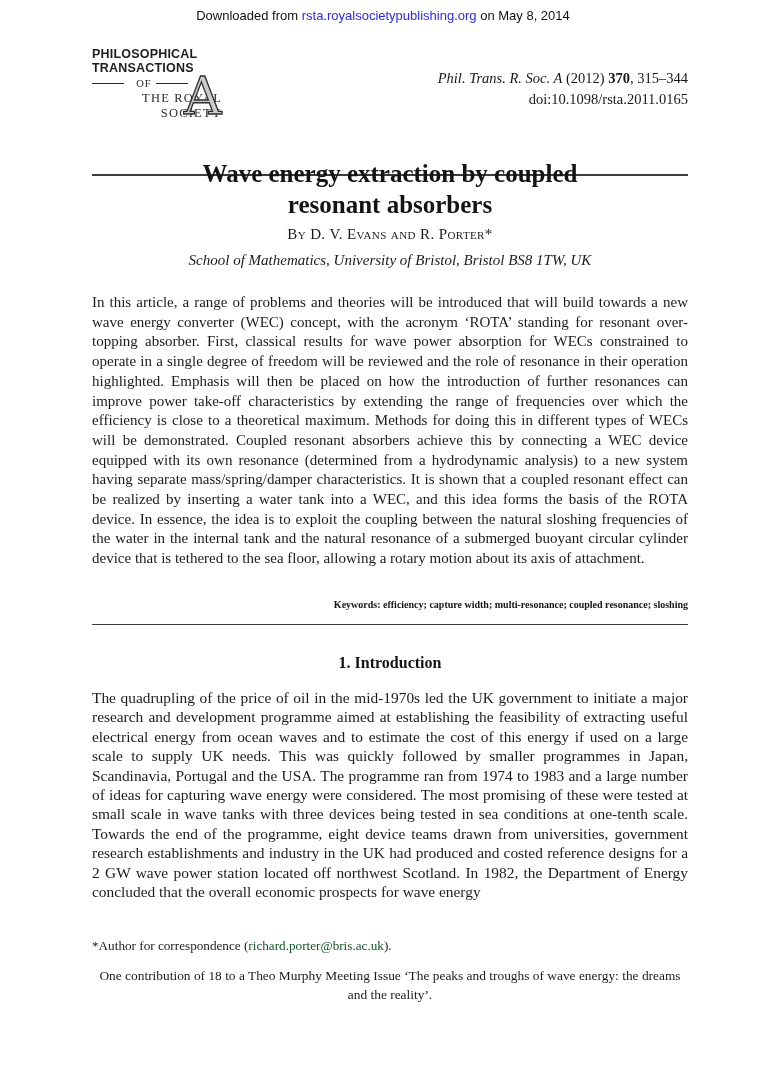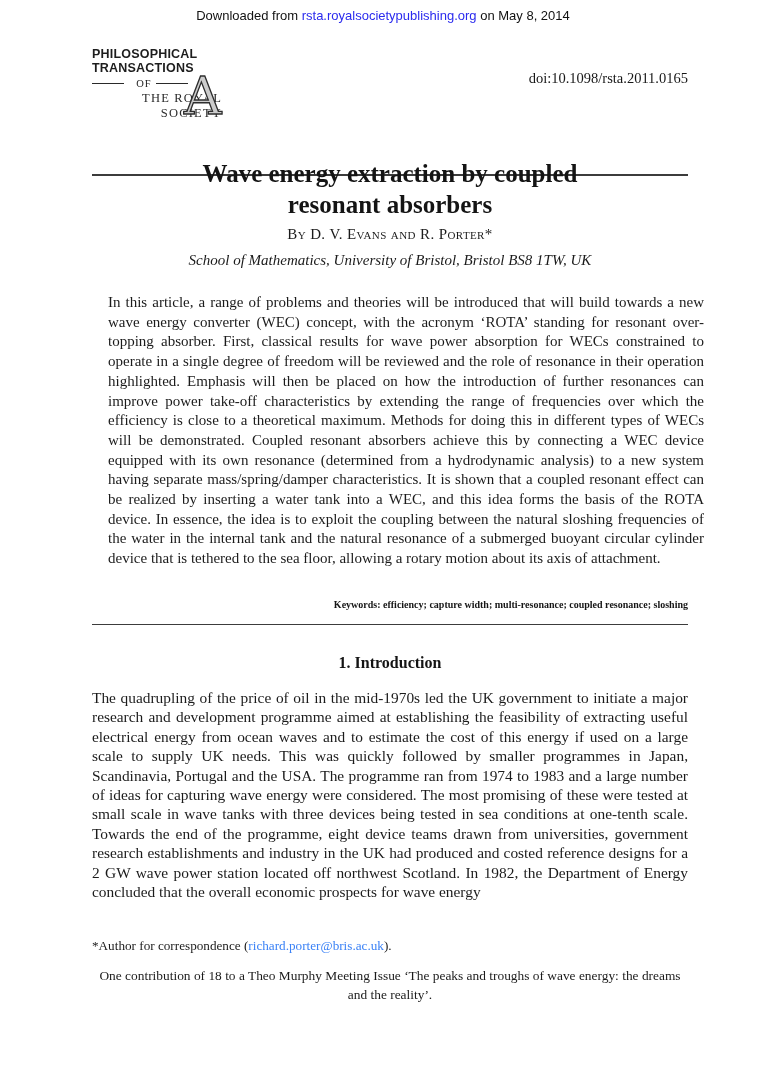--- a/index.html
+++ b/index.html
@@ -62,21 +62,21 @@
     position:absolute;top:226px;left:0;width:596px;text-align:center;
     font-variant:small-caps;font-size:15px;letter-spacing:.4px;color:#1b1b1b;
   }
   .affiliation{
     position:absolute;top:252px;left:0;width:596px;text-align:center;
     font-style:italic;font-size:15px;color:#1b1b1b;
   }
   
   .abstract{
     position:absolute;top:293px;left:0;width:596px;
-    font-size:15px;line-height:19.7px;text-align:justify;color:#1b1b1b;margin-left:16px;
+    font-size:15px;line-height:19.7px;text-align:justify;color:#1b1b1b;
   }
   .keywords{
     position:absolute;top:599px;left:0;width:596px;text-align:right;
     font-weight:bold;font-size:10px;color:#151515;
   }
   .kw-rule{
     position:absolute;top:624px;left:0;width:596px;height:0;
     border-top:1.4px solid #3c3c3c;
   }
   
@@ -86,21 +86,21 @@
   }
   .intro-para{
     position:absolute;top:688px;left:0;width:596px;
     font-size:15.4px;line-height:19.4px;text-align:justify;color:#1b1b1b;
   }
   
   .footnote{
     position:absolute;top:937px;left:0;width:596px;
     font-size:13.2px;line-height:17px;color:#1b1b1b;
   }
-  .footnote a{color:#3b82f6;text-decoration:none;}
+  .footnote a{color:#14532d;text-decoration:none;}
   .contribution{
     position:absolute;top:966px;left:0;width:596px;
     font-size:13.4px;line-height:19px;text-align:center;color:#1b1b1b;
   }
   
   .footer{position:absolute;top:1026px;left:0;width:596px;height:20px;font-size:14.5px;}
   .page-number{position:absolute;left:0;width:100%;text-align:center;color:#171717;}
   .journal-copyright{position:absolute;right:0;text-align:right;color:#171717;}
 </style>
 </head>
@@ -119,20 +119,21 @@
       <div class="logo-of-row">
         <span class="logo-dash"></span>
         <span class="logo-of">OF</span>
         <span class="logo-dash"></span>
       </div>
       <div class="logo-serif">THE ROYAL</div>
       <div class="logo-serif">SOCIETY</div>
       <div class="logo-a">A</div>
     </div>
     <div class="citation">
+      <div><span class="it">Phil. Trans. R. Soc. A</span><span> (2012) </span><span class="vol">370</span><span>, 315–344</span></div>
       <div>doi:10.1098/rsta.2011.0165</div>
     </div>
     <div class="masthead-rule"></div>
   </div>
 
   <div class="title">
     <div>Wave energy extraction by coupled</div>
     <div>resonant absorbers</div>
   </div>
 

